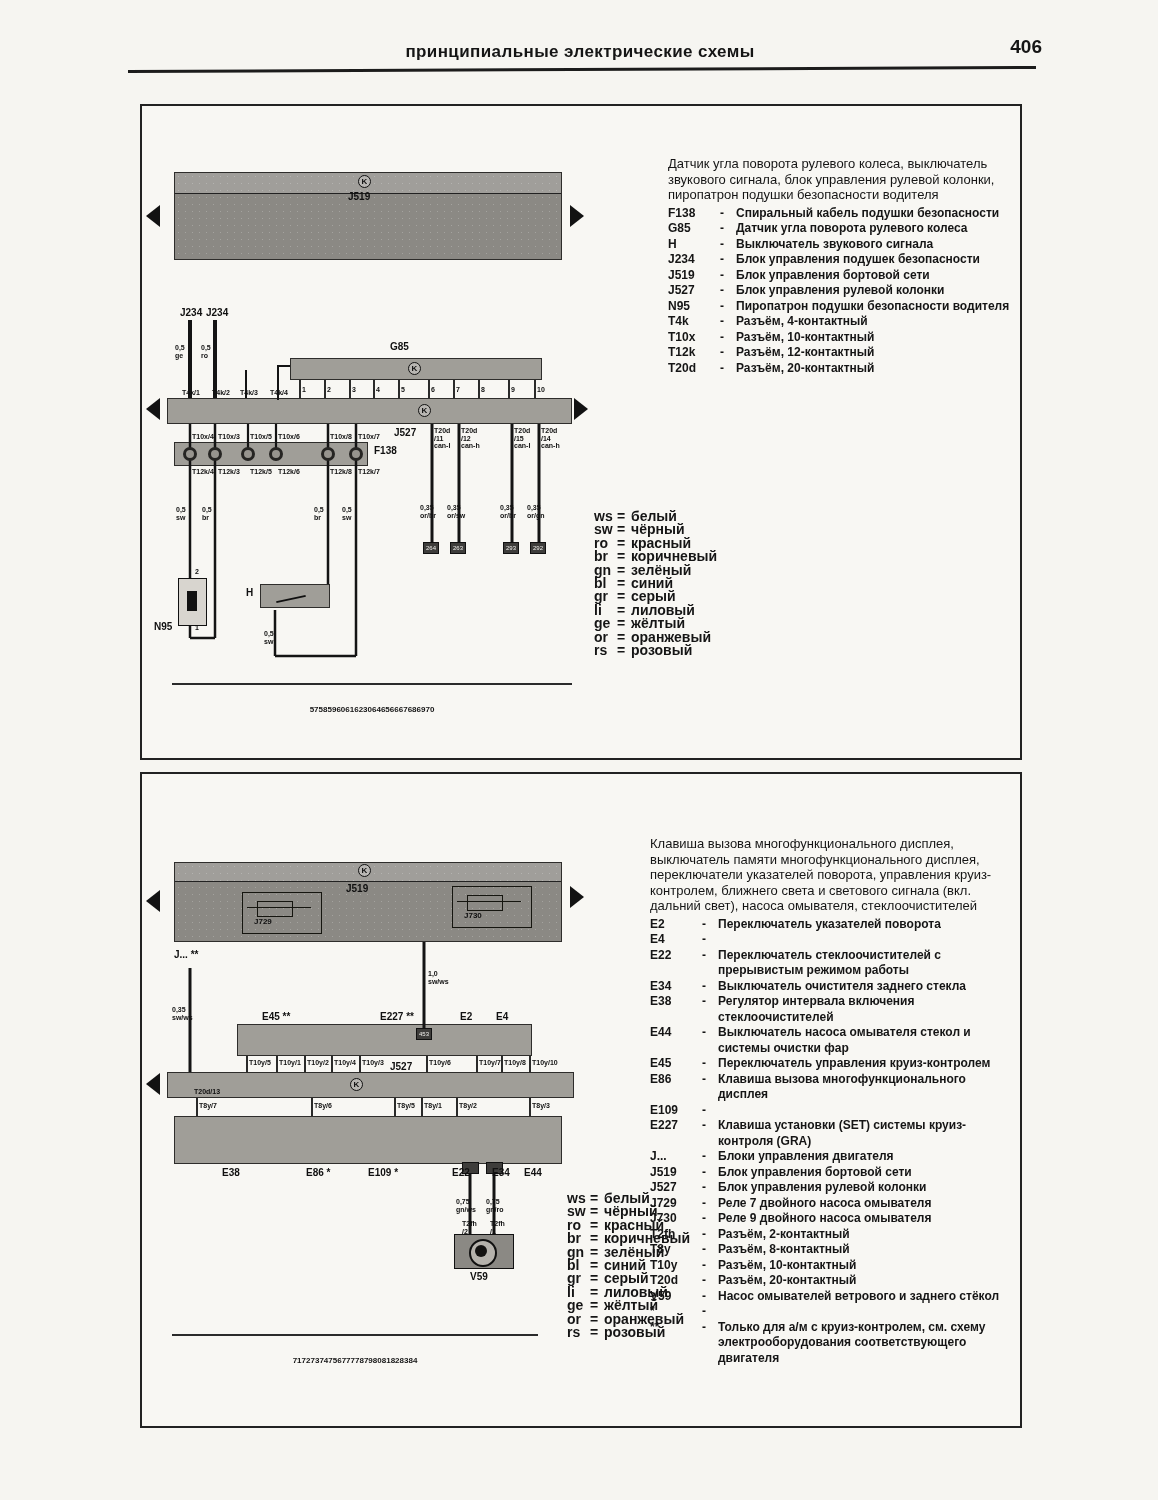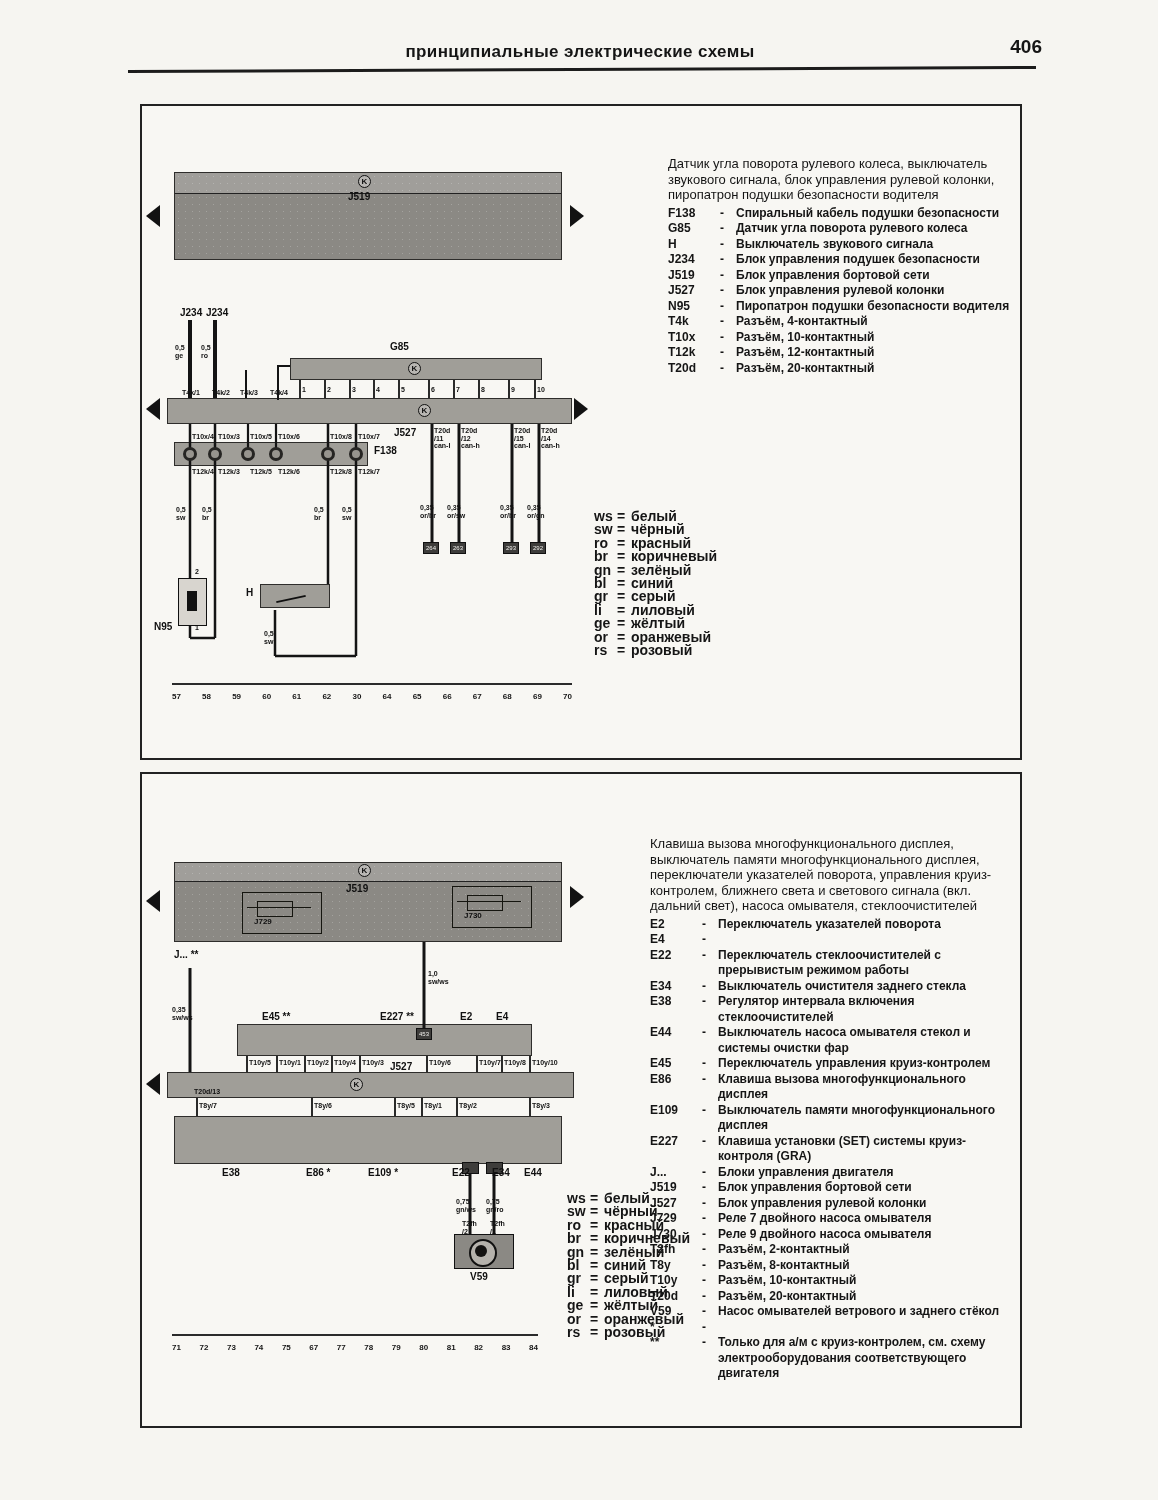--- a/index.html
+++ b/index.html
@@ -68,21 +68,21 @@
   .lrow{display:flex;font-size:12px;font-weight:600;line-height:15.5px;}
   .lkey{width:52px;flex:none;}
   .ldash{width:16px;flex:none;}
   .ltext{flex:1;}
 
   .colors{position:absolute;}
   .crow{display:flex;font-size:14px;font-weight:600;line-height:13.4px;}
   .ccode{width:23px;}
   .ceq{width:14px;}
 
-  .scale{position:absolute;border-top:2px solid #2b2b2b;display:flex;justify-content:space-between;padding-top:7px;}
+  .scale{position:absolute;border-top:2px solid #2b2b2b;display:flex;justify-content:center;padding-top:20px;}
   .snum{font-size:8px;font-weight:700;}
 </style>
 </head>
 <body>
 
 <div class="hdr-title">принципиальные электрические схемы</div>
 <div class="page-num">406</div>
 <div class="hdr-rule"></div>
 
 <div id="box1" class="dbox">
@@ -488,21 +488,20 @@
           <span class="ltext">Переключатель управления круиз-контролем</span>
         </div>
         <div class="lrow">
           <span class="lkey">E86</span>
           <span class="ldash">-</span>
           <span class="ltext">Клавиша вызова многофункционального дисплея</span>
         </div>
         <div class="lrow">
           <span class="lkey">E109</span>
           <span class="ldash">-</span>
-          <span class="ltext">Выключатель памяти многофункционального дисплея</span>
         </div>
         <div class="lrow">
           <span class="lkey">E227</span>
           <span class="ldash">-</span>
           <span class="ltext">Клавиша установки (SET) системы круиз-контроля (GRA)</span>
         </div>
         <div class="lrow">
           <span class="lkey">J...</span>
           <span class="ldash">-</span>
           <span class="ltext">Блоки управления двигателя</span>

